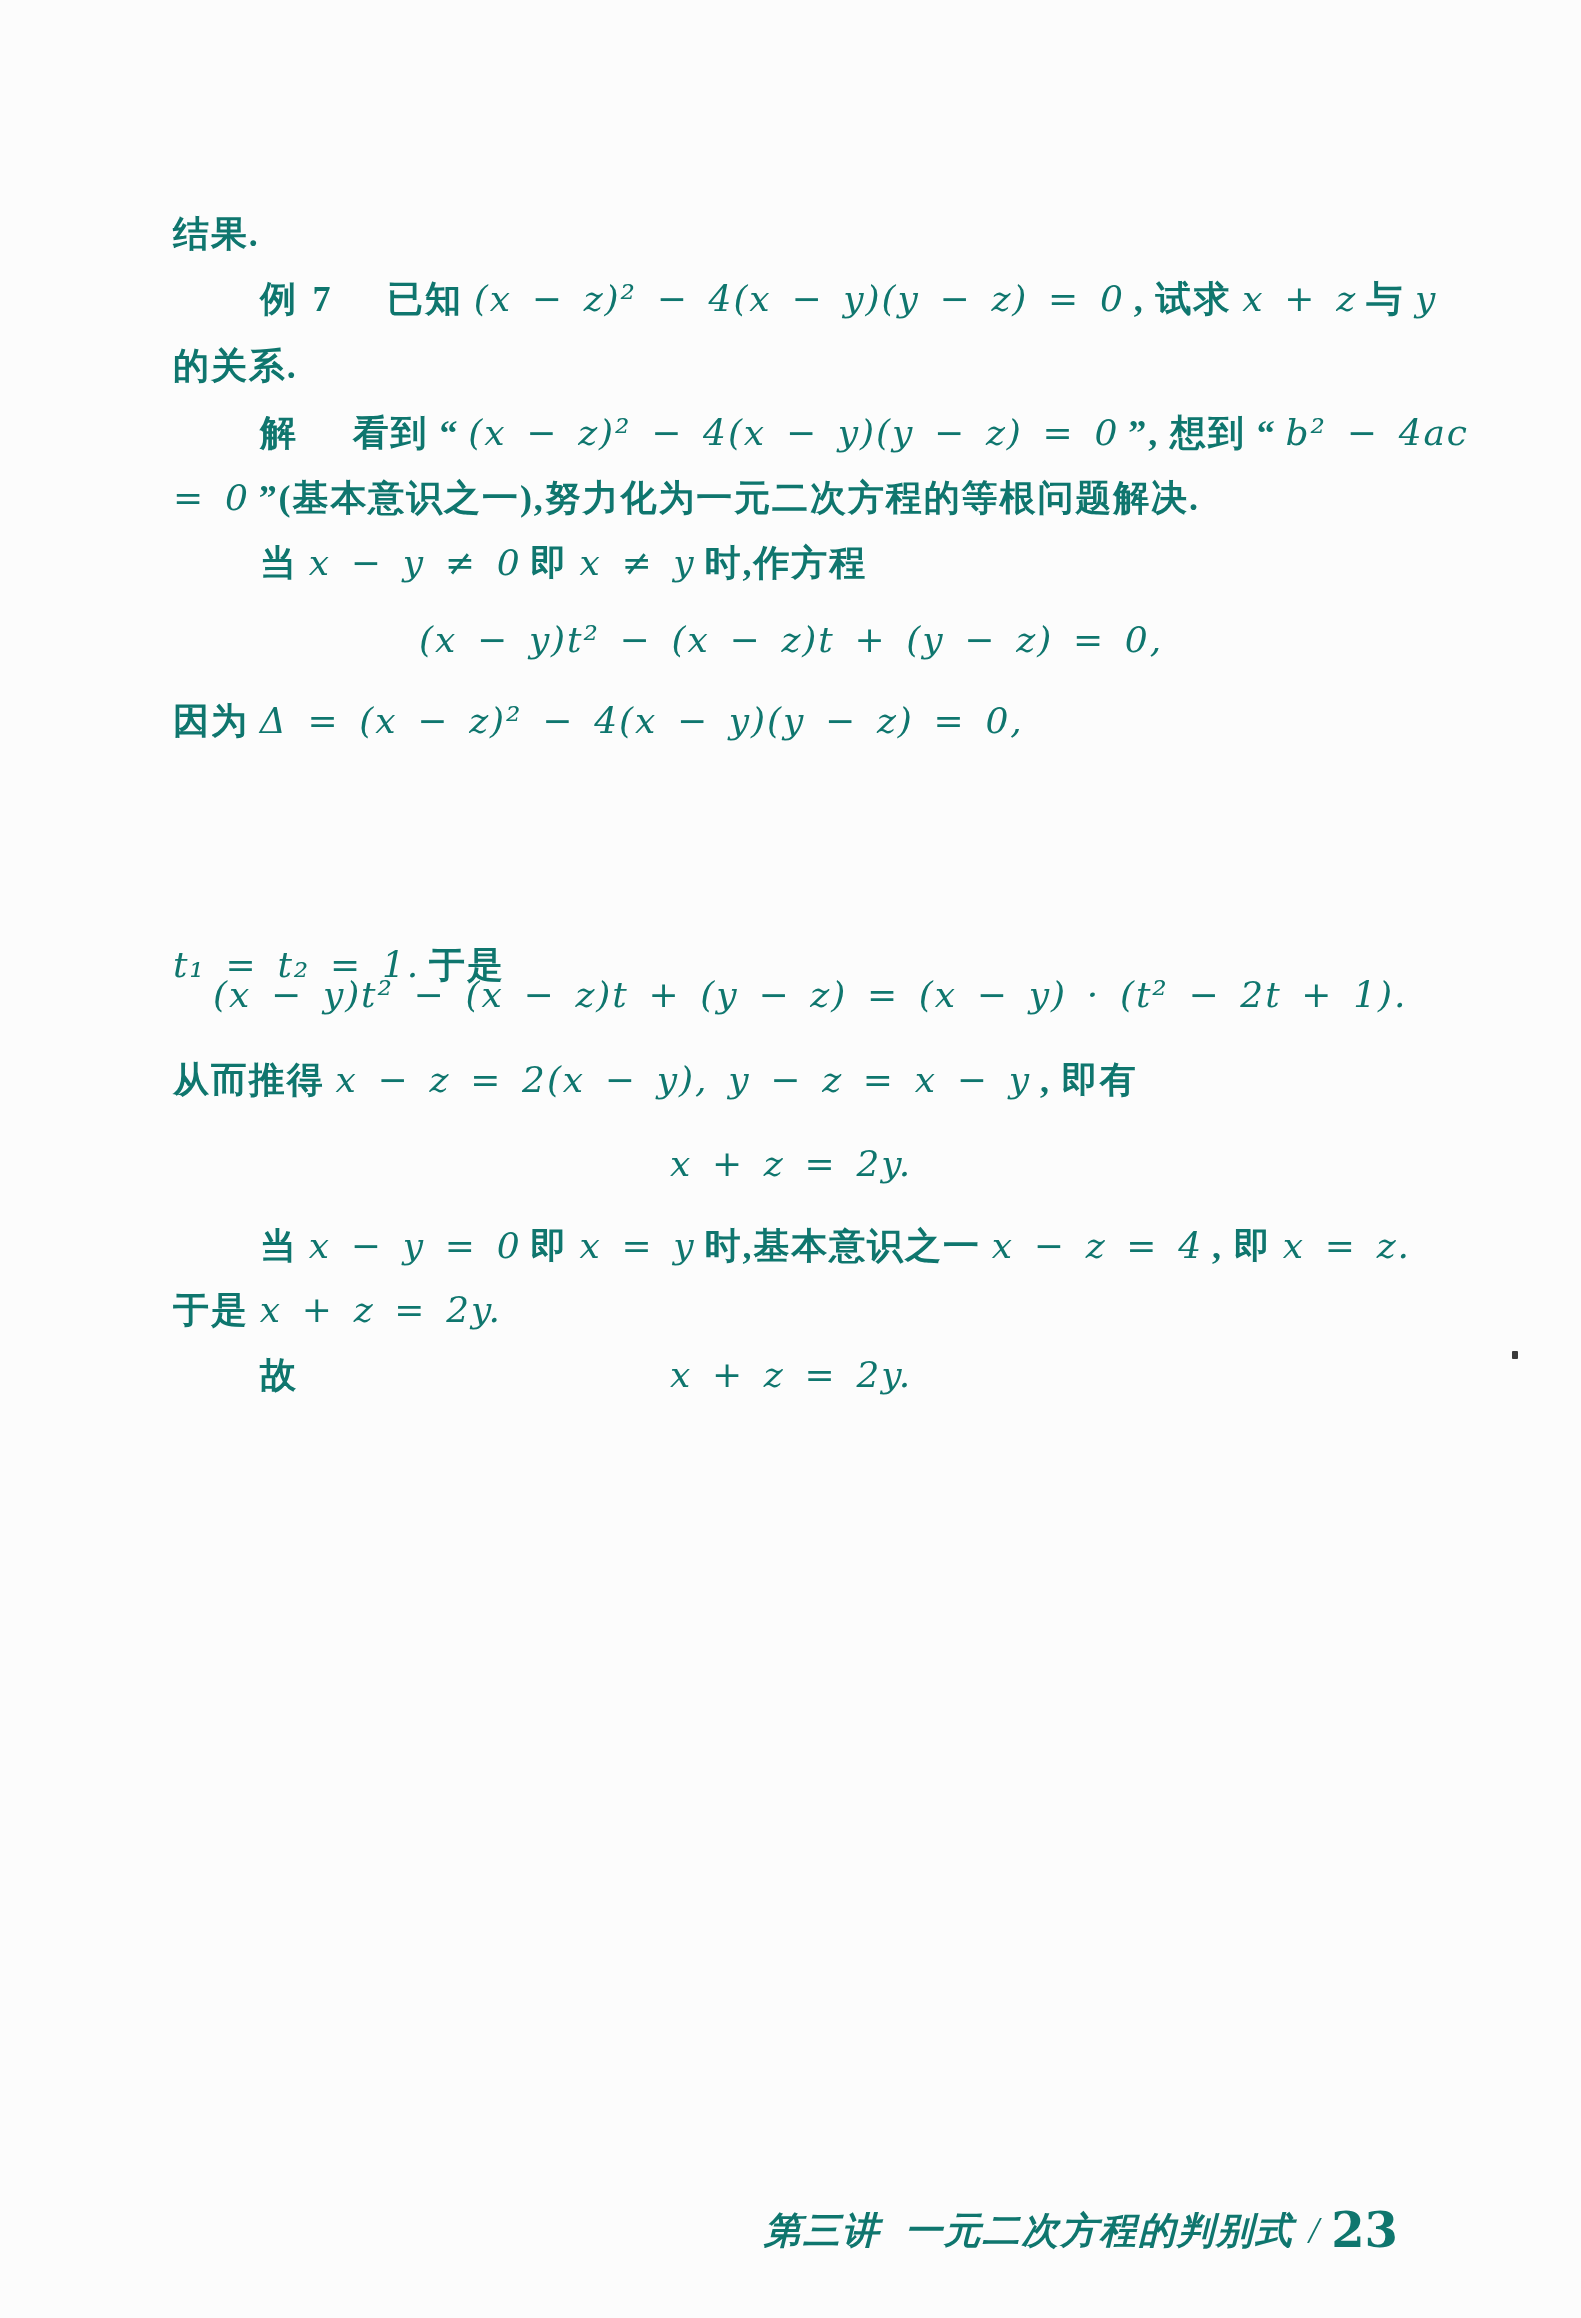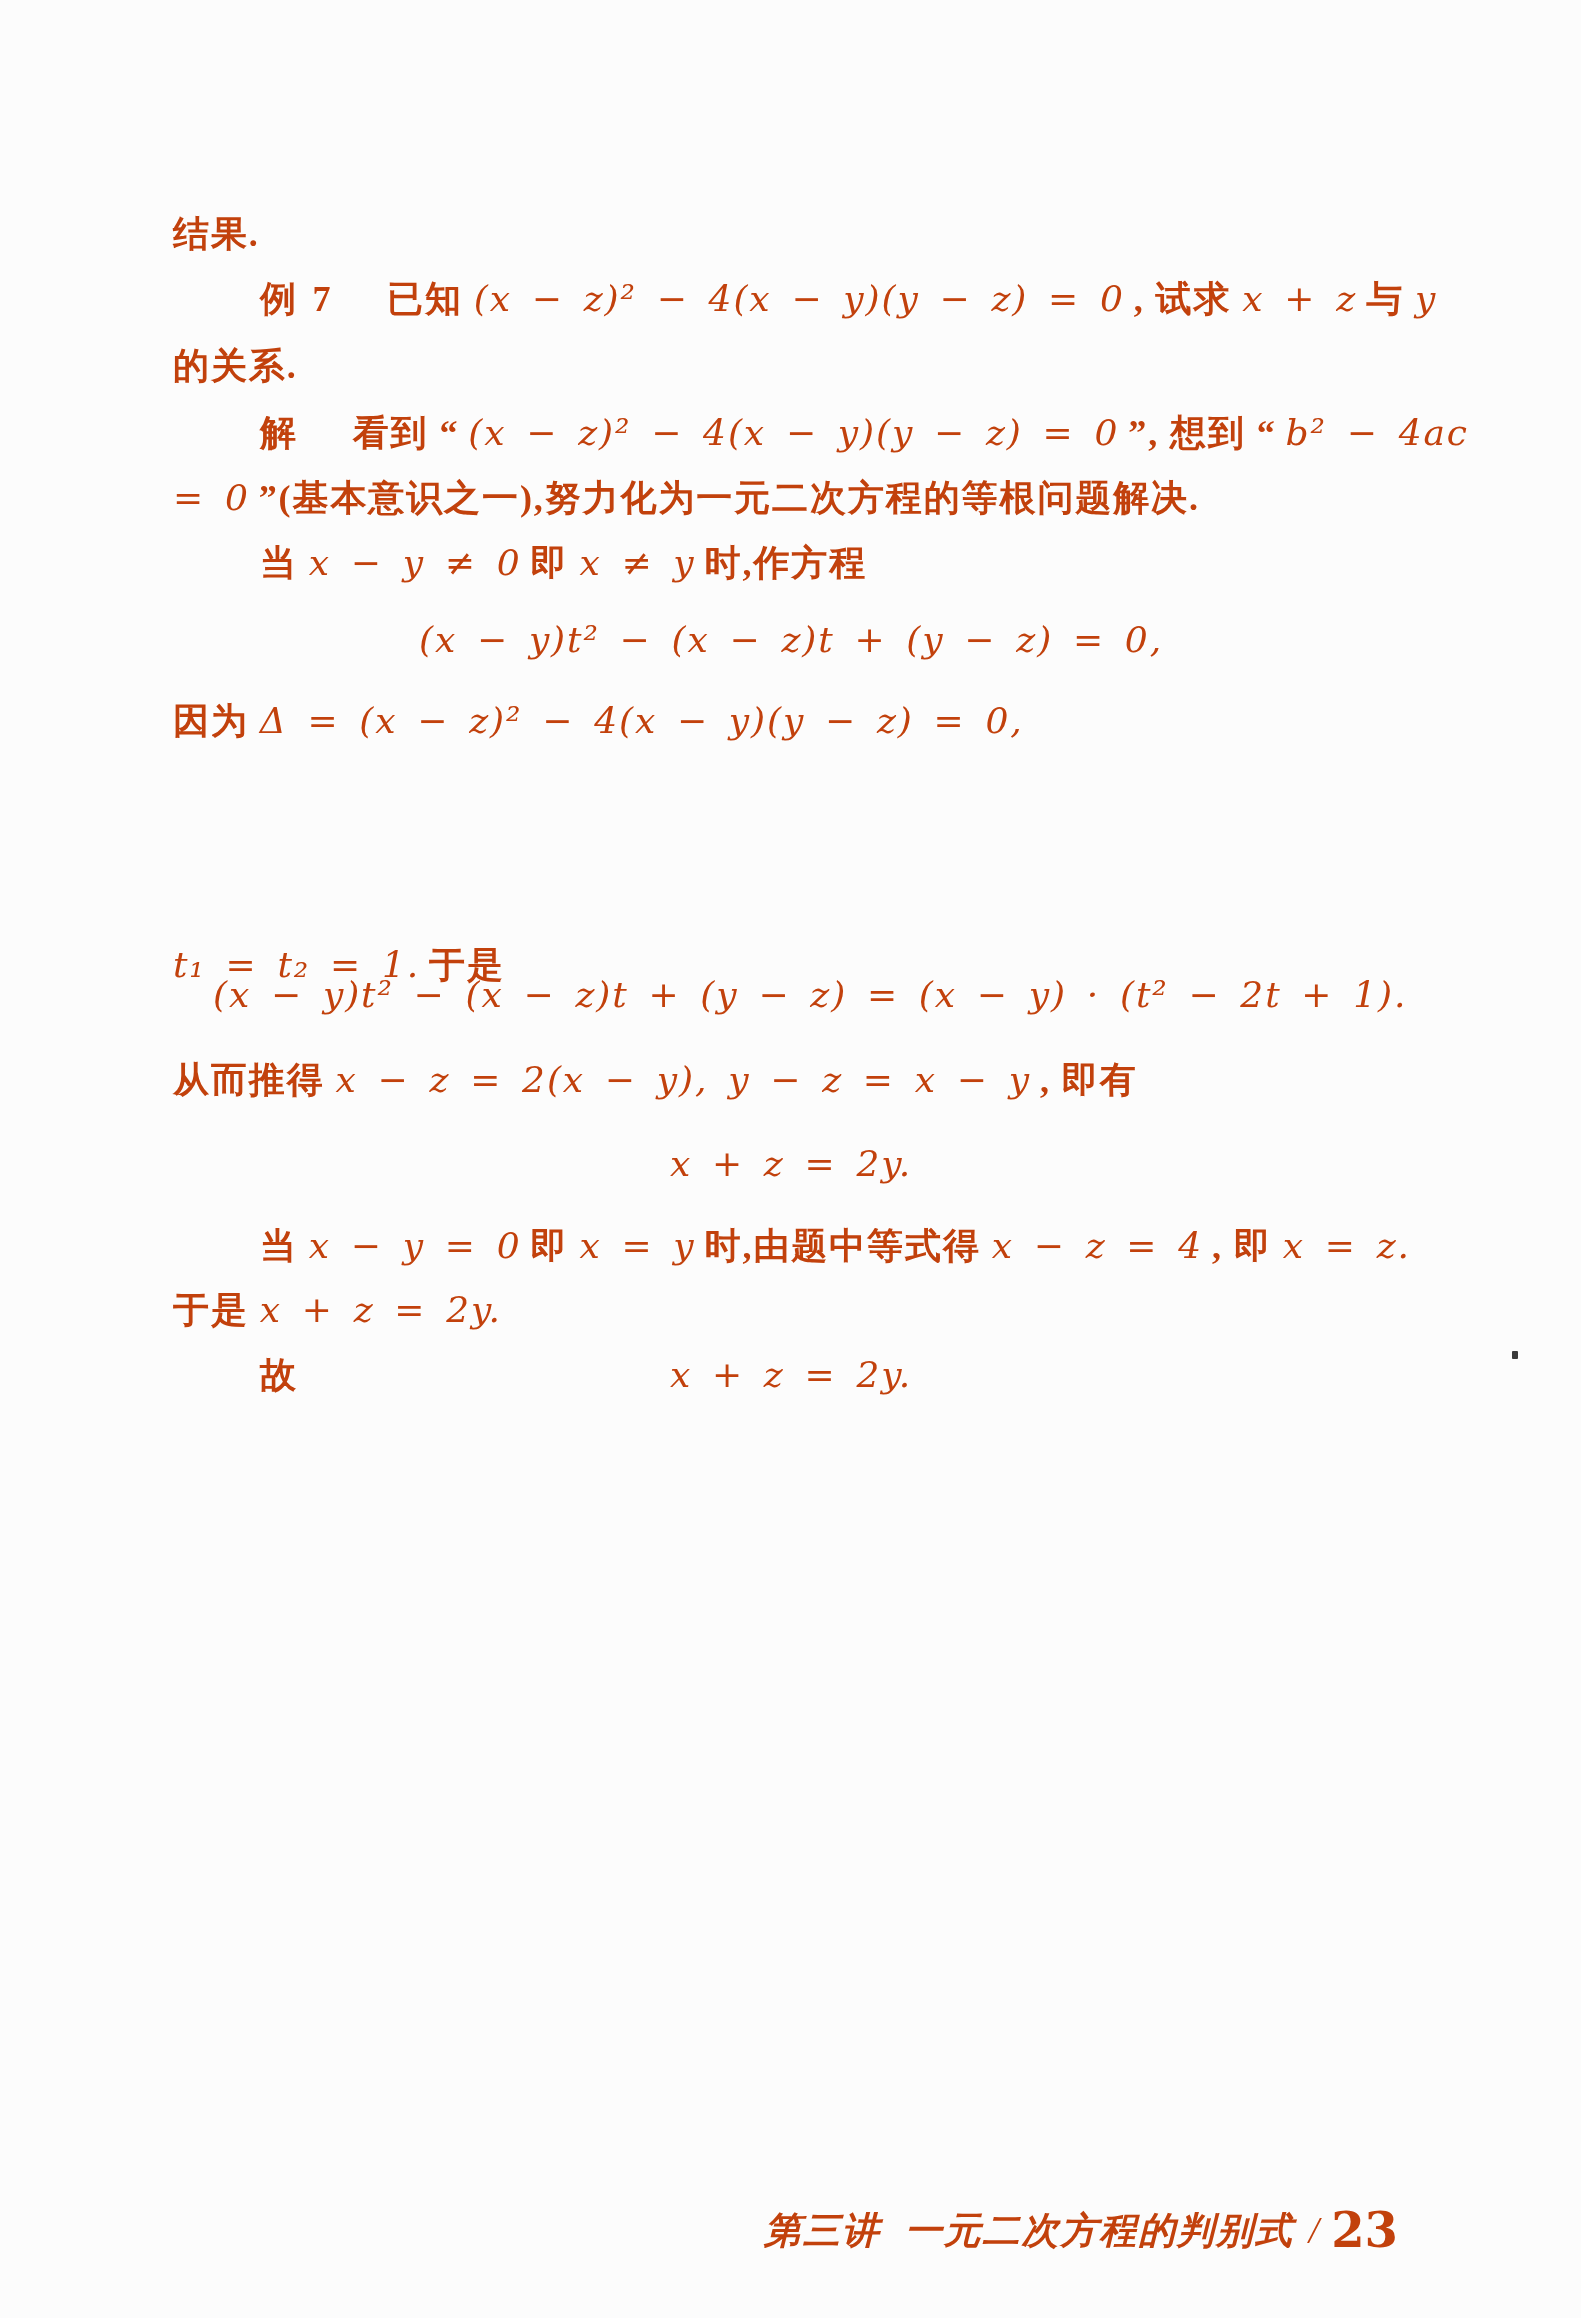--- a/index.html
+++ b/index.html
@@ -1,20 +1,20 @@
 <!DOCTYPE html>
 <html style="font-size:15px"><head>
 <meta charset="utf-8">
 <style>
   html,body{margin:0;padding:0;background:#e9e9e9;}
   .page{
     position:relative;
     width:1582px;height:2319px;
     background:#fcfcfc;
-    color:#c2410c;
+    color:#0f766e;
     overflow:hidden;
     font-family:"Liberation Serif","DejaVu Serif",serif;
   }
   .line{
     position:absolute;
     white-space:nowrap;
     font-size:36px;
     line-height:46px;
     height:46px;
   }
@@ -146,21 +146,21 @@
 
   <div class="line center" style="top:1141px">
     <span class="math">x + z = 2y.</span>
   </div>
 
   <div class="line x280" style="top:1223px">
     <span class="cn">当 </span>
     <span class="math">x − y = 0</span>
     <span class="cn"> 即 </span>
     <span class="math">x = y</span>
-    <span class="cn"> 时,由题中等式得 </span>
+    <span class="cn"> 时,基本意识之一 </span>
     <span class="math">x − z = 4</span>
     <span class="cn">, 即 </span>
     <span class="math">x = z.</span>
   </div>
 
   <div class="line x187" style="top:1287px">
     <span class="cn">于是 </span>
     <span class="math">x + z = 2y.</span>
   </div>
 

